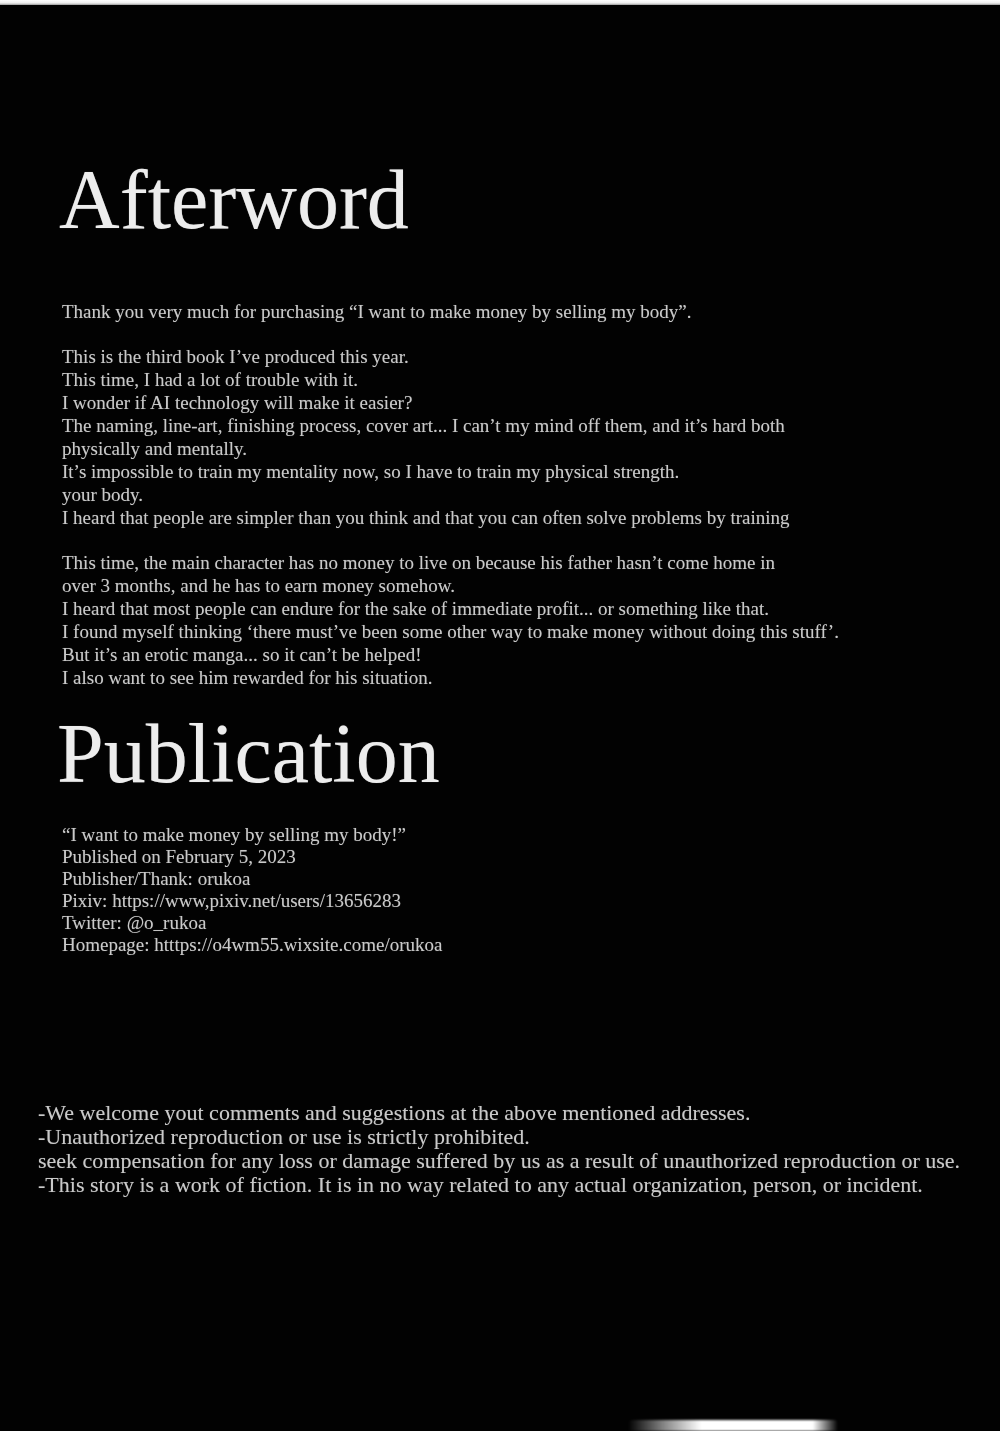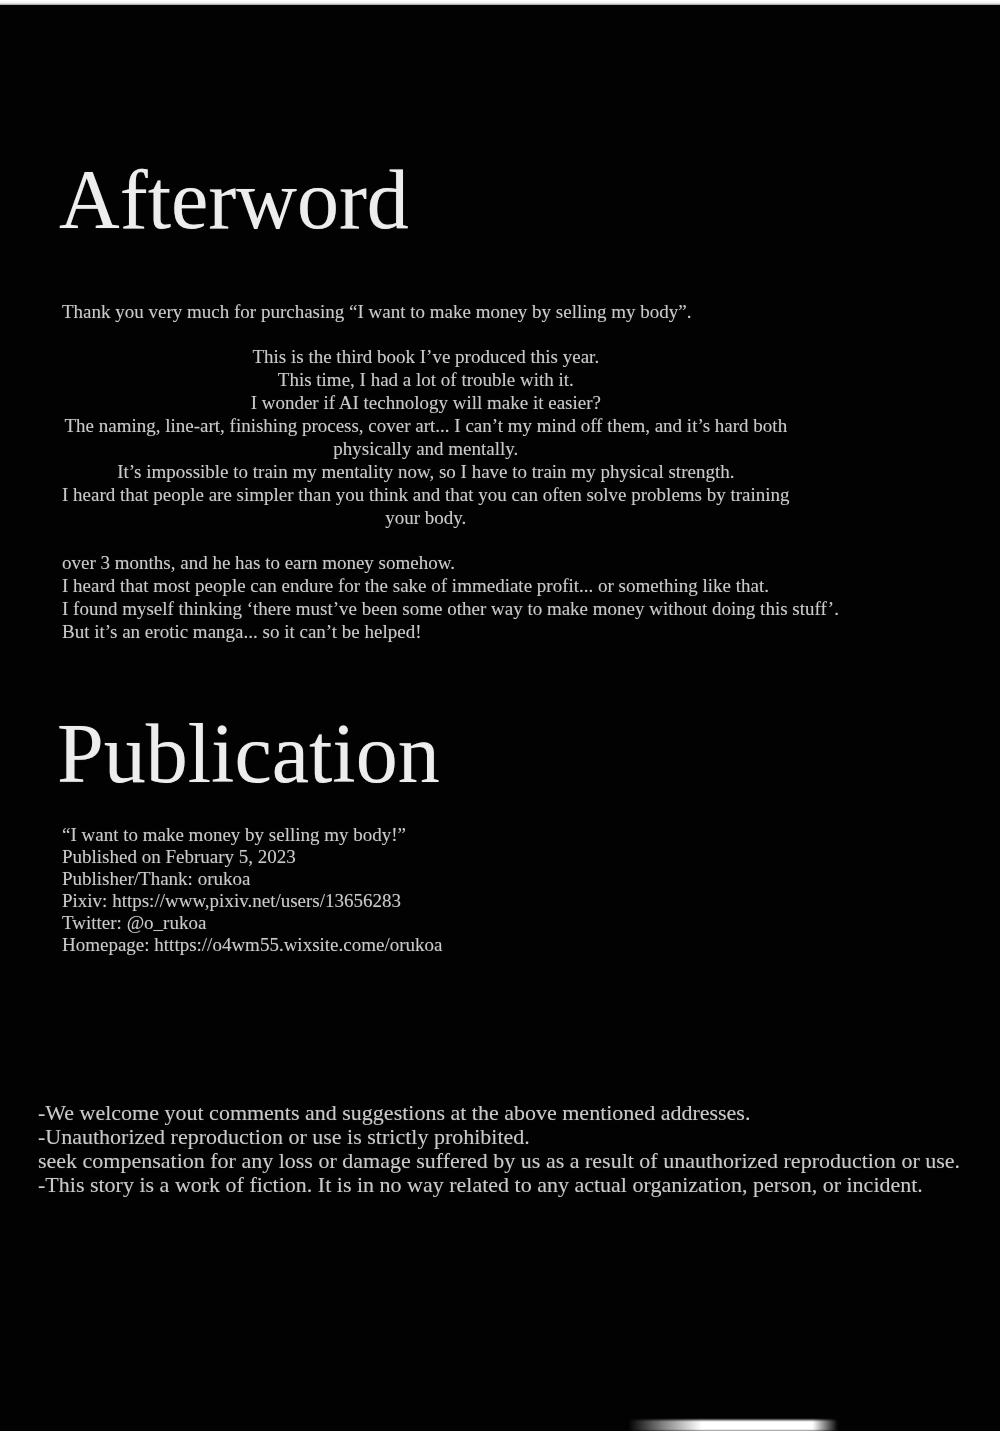--- a/index.html
+++ b/index.html
@@ -38,21 +38,21 @@
 
   .bodytext {
     position: absolute;
     font-size: 19px;
     line-height: 23px;
     text-shadow: 0 0 1px rgba(255,255,255,0.3);
   }
   .line { white-space: nowrap; }
 
   #intro { left: 62px; top: 281px; }
-  #para-trouble { left: 62px; top: 345px; text-align: center; }
+  #para-trouble { left: 62px; top: 345px; }
   #para-story { left: 62px; top: 551px; }
 
   #pub-block { left: 62px; top: 824px; line-height: 22px; }
 
   #notes-block { left: 38px; top: 1101px; line-height: 24px; font-size: 22px; }
 
   .bottom-glow {
     position: absolute;
     bottom: 0;
     left: 628px;
@@ -80,29 +80,31 @@
 
   <p class="bodytext" id="intro">Thank you very much for purchasing “I want to make money by selling my body”.</p>
 
   <div class="bodytext" id="para-trouble">
     <div class="line">This is the third book I’ve produced this year.</div>
     <div class="line">This time, I had a lot of trouble with it.</div>
     <div class="line">I wonder if AI technology will make it easier?</div>
     <div class="line">The naming, line-art, finishing process, cover art... I can’t my mind off them, and it’s hard both</div>
     <div class="line">physically and mentally.</div>
     <div class="line">It’s impossible to train my mentality now, so I have to train my physical strength.</div>
+    <div class="line">your body.</div>
     <div class="line">I heard that people are simpler than you think and that you can often solve problems by training</div>
-    <div class="line">your body.</div>
   </div>
 
   <div class="bodytext" id="para-story">
+    <div class="line">This time, the main character has no money to live on because his father hasn’t come home in</div>
     <div class="line">over 3 months, and he has to earn money somehow.</div>
     <div class="line">I heard that most people can endure for the sake of immediate profit... or something like that.</div>
     <div class="line">I found myself thinking ‘there must’ve been some other way to make money without doing this stuff’.</div>
     <div class="line">But it’s an erotic manga... so it can’t be helped!</div>
+    <div class="line">I also want to see him rewarded for his situation.</div>
   </div>
 
   <h1 class="heading" id="publication-title">Publication</h1>
 
   <div class="bodytext" id="pub-block">
     <div class="line">“I want to make money by selling my body!”</div>
     <div class="line">Published on February 5, 2023</div>
     <div class="line">Publisher/Thank: orukoa</div>
     <div class="line">Pixiv: https://www,pixiv.net/users/13656283</div>
     <div class="line">Twitter: @o_rukoa</div>

